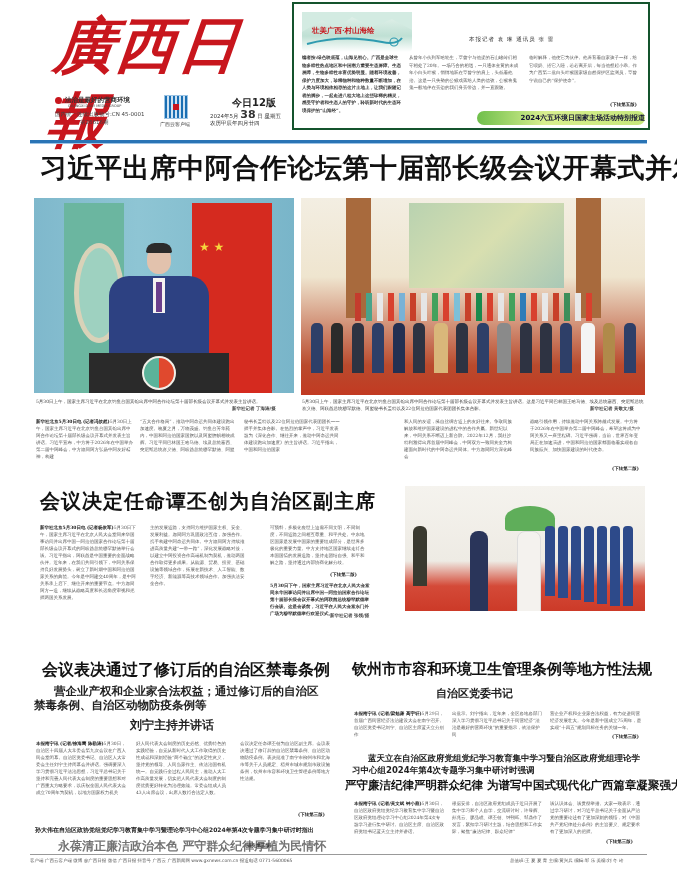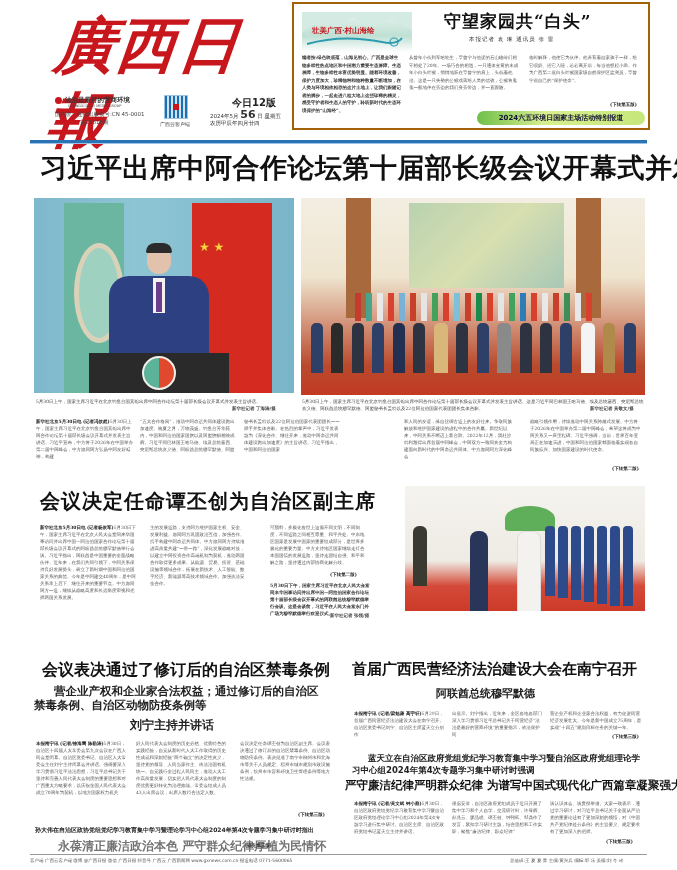--- a/index.html
+++ b/index.html
@@ -11,27 +11,27 @@
   .tiny { font-size:5.5px; color:#444; font-family:"DejaVu Sans", sans-serif; }
   .qr { left:164px; top:95px; width:22px; height:22px; background:
        repeating-linear-gradient(90deg,#1a6fb3 0 2px,#cfe3f3 2px 4px),
        #1a6fb3; border:1px solid #9cc4e4; }
   .qr-center { position:absolute; left:8px; top:8px; width:6px; height:6px; background:#c8161d; }
   .edition { left:232px; top:96px; font-size:10px; font-weight:bold; font-family:"DejaVu Sans", sans-serif; }
   .date-line { left:210px; top:108px; font-size:5.5px; font-family:"DejaVu Sans", sans-serif; color:#333; }
   .date-day { font-size:11px; font-weight:bold; }
   .lunar { left:210px; top:120px; font-size:5.5px; font-family:"DejaVu Sans", sans-serif; color:#333; }
 
-  .featured-box { left:292px; top:2px; width:358px; height:128px; border:2px solid #a16207; box-sizing:border-box; background:#fff; }
+  .featured-box { left:292px; top:2px; width:358px; height:128px; border:2px solid #14532d; box-sizing:border-box; background:#fff; }
   .feat-banner { left:8px; top:8px; width:110px; height:40px; background:linear-gradient(180deg,#e8f4ee 0%,#bfe0d4 60%,#fff 100%); border-radius:4px; }
   .feat-banner-text { position:absolute; left:10px; top:14px; font-size:7.5px; color:#c8161d; font-weight:bold; }
   .feat-title { left:150px; top:6px; font-size:17px; font-weight:bold; letter-spacing:1px; color:#111; }
   .feat-byline { left:175px; top:32px; font-size:5.5px; font-family:"DejaVu Sans", sans-serif; color:#333; letter-spacing:1px; }
   .feat-col { font-size:4.5px; line-height:7.5px; color:#555; overflow:hidden; }
-  .feat-special { left:183px; top:107px; width:168px; height:14px; border-radius:8px; background:linear-gradient(90deg,#6fbf4b,#d8ef8f 40%,#c6e77b); color:#113; font-weight:bold; font-size:7px; font-family:"DejaVu Sans", sans-serif; line-height:14px; text-align:center; }
+  .feat-special { left:183px; top:107px; width:168px; height:14px; border-radius:8px; background:linear-gradient(90deg,#6fbf4b,#d8ef8f 40%,#c6e77b); color:#113; font-weight:bold; font-size:7px; font-family:"DejaVu Sans", sans-serif; line-height:14px; text-align:right; }
 
   .rule { left:30px; top:140px; width:617px; height:3px; background:#2a74b5; border-bottom:1px solid #9cc3e6; }
 
   .headline { font-family:"DejaVu Sans", sans-serif; font-weight:bold; color:#111; white-space:nowrap; }
   .h-main { left:40px; top:150px; font-size:27px; letter-spacing:0.5px; }
   .photo { overflow:hidden; }
   .caption { font-size:4.5px; line-height:7px; color:#444; }
   .body-col { font-size:4.5px; line-height:7px; color:#555; overflow:hidden; }
   .body-col b { color:#222; }
   .cont { font-size:5px; font-weight:bold; color:#222; }
@@ -61,35 +61,34 @@
 <div class="abs tiny" style="left:68px;top:104px;font-size:3.5px;">GUANGXI DAILY MEDIA GROUP</div>
 <div class="abs tiny" style="left:55px;top:111px;">国内统一连续出版物号:CN 45-0001</div>
 <div class="abs tiny" style="left:80px;top:119px;">第26616期</div>
 <div class="abs qr">
     <span class="qr-center"></span>
   </div>
 <div class="abs tiny" style="left:160px;top:121px;font-size:5px;">广西云客户端</div>
 <div class="abs edition">今日12版</div>
 <div class="abs date-line">
   <span>2024年5月</span>
-  <span class="date-day">56</span>
+  <span class="date-day">38</span>
   <span>日  星期五</span>
 </div>
 <div class="abs lunar">农历甲辰年四月廿四</div>
 
 <div class="abs featured-box">
   <div class="abs feat-banner">
     <svg width="110" height="40" style="position:absolute;left:0;top:0;">
       <path d="M0 20 L20 8 L35 16 L50 5 L70 15 L90 7 L110 18 L110 0 L0 0 Z" fill="#d3ebe2"></path>
       <path d="M5 32 Q40 22 80 30 Q95 33 100 26" stroke="#2f9bb0" stroke-width="2" fill="none"></path>
       <circle cx="92" cy="30" r="4" stroke="#2f9bb0" stroke-width="1.2" fill="none"></circle>
     </svg>
     <span class="feat-banner-text">壮美广西·村山海绘</span>
   </div>
-  <div class="abs feat-title">守望家园共“白头”</div>
   <div class="abs feat-byline">本报记者 袁 琳    通讯员 张 雷</div>
   <div class="abs feat-col" style="left:8px;top:50px;width:100px;height:74px;color:#333;font-weight:bold;">
     <b>编者按:</b><span>绿色映底蕴，山海见初心。广西是全球生物多样性热点地区和中国南方重要生态屏障。生态屏障，生物多样性丰富优势明显。随着环境改善，保护力度加大，珍稀物种和物种数量不断增加，在人类与环境相依相存的这片土地上，让我们跟随记者的脚步，一起走进八桂大地上这些珍稀的精灵，感受守护者和生态人的守护，聆听新时代的生态环境保护的“山海经”。</span>
   </div>
   <div class="abs feat-col" style="left:115px;top:50px;width:112px;height:74px;">从曾年小伙到军哈轮生，覃曾宁与他捉的石山峻岭们相守相处了20年。一场巧合的相遇，一只通体金黄的未成年小白头叶猴，悄悄地跃在覃曾宁的肩上，头低着他抬。这是一只失勢的公猴戏落给人类的信號，公猴将鬼鬼一般地伴在旁边的我们身旁带边，并一直跟随。</div>
   <div class="abs feat-col" style="left:235px;top:50px;width:112px;height:48px;">临时解释，他使它为伙伴。他养育着自家孩子一样，给它喂奶、搭它入睡，若若离开后，每当他想起小乖。作为广西第二批白头叶猴国家级自然保护区监测员，覃曾宁说自己的“保护使命”。</div>
   <div class="abs cont" style="left:316px;top:98px;font-size:4.5px;">(下转第五版)</div>
   <div class="abs feat-special">2024六五环境日国家主场活动特别报道</div>
 </div>
 
@@ -196,22 +195,22 @@
 </div>
 
 <div class="abs headline h-third">会议表决通过了修订后的自治区禁毒条例</div>
 <div class="abs sub-third">营企业产权和企业家合法权益；通过修订后的自治区禁毒条例、自治区动物防疫条例等</div>
 <div class="abs sub-third-2">刘宁主持并讲话</div>
 <div class="abs body-col" style="left:36px;top:740px;width:92px;height:80px;"><b>本报南宁讯 (记者/徐海鹰 陈勒涛)</b><span>5月30日，自治区十四届人大常委会第九次会议在广西人民会堂闭幕。自治区党委书记、自治区人大常委会主任刘宁主持闭幕会并讲话。强调要深入学习贯彻习近平法治思想，习近平总书记关于坚持和完善人民代表大会制度的重要思想和对广西重大方略要求，以庆祝全国人民代表大会成立70周年为契机，以地方国家权力机关</span></div>
 <div class="abs body-col" style="left:136px;top:740px;width:92px;height:80px;">好人民代表大会制度的历史必然、优势特色的实践经验，自觉从新时代人大工作取得的历史性成就和深刻经验“两个确立”的决定性意义，坚持党的领导、人民当家作主、依法治国有机统一。自觉践行全过程人民民主，推动人大工作高质量发展，切实把人民代表大会制度的制度优势更好转化为治理效能。常委会组成人员43人出席会议，出席人数符合法定人数。</div>
 <div class="abs body-col" style="left:240px;top:740px;width:90px;height:70px;">会议决定任命谭丕创为自治区副主席。会议表决通过了修订后的自治区禁毒条例、自治区动物防疫条例。表决批准了南宁市柳州市和北海市等关于人员规定、梧州市城市规划市政设施条例，钦州市市容和环境卫生管理条例等地方性法规。</div>
 <div class="abs cont" style="left:298px;top:812px;font-size:4.5px;">(下转第三版)</div>
 
-<div class="abs headline h-fourth">首届广西民营经济法治建设大会在南宁召开</div>
-<div class="abs sub-fourth">阿联酋总统穆罕默德</div>
+<div class="abs headline h-fourth">钦州市市容和环境卫生管理条例等地方性法规</div>
+<div class="abs sub-fourth">自治区党委书记</div>
 <div class="abs body-col" style="left:354px;top:710px;width:90px;height:30px;"><b>本报南宁讯 (记者/梁勉谦 高宇轩)</b><span>5月29日，首届广西民营经济法治建设大会在南宁召开。自治区党委书记刘宁、自治区主席蓝天立分别作</span></div>
 <div class="abs body-col" style="left:452px;top:710px;width:90px;height:30px;">出批示。刘宁指出，近年来，全区各地各部门深入学习贯彻习近平总书记关于民营经济“法治是最好的营商环境”的重要指示，依法保护民</div>
 <div class="abs body-col" style="left:550px;top:710px;width:92px;height:24px;">营企业产权和企业家合法权益，有力促进民营经济发展壮大。今年是新中国成立75周年，是实现“十四五”规划目标任务的关键一年。</div>
 <div class="abs cont" style="left:612px;top:734px;font-size:4.5px;">(下转第三版)</div>
 
 <div class="abs deck-fifth">蓝天立在自治区政府党组党纪学习教育集中学习暨自治区政府党组理论学习中心组2024年第4次专题学习集中研讨时强调</div>
 <div class="abs h-fifth">严守廉洁纪律严明群众纪律  为谱写中国式现代化广西篇章凝聚强大力量</div>
 <div class="abs body-col" style="left:354px;top:800px;width:90px;height:44px;"><b>本报南宁讯 (记者/黄文斌 钟小燕)</b><span>5月30日，自治区政府党组党纪学习教育集中学习暨自治区政府党组理论学习中心组2024年第4次专题学习进行集中研讨。自治区主席、自治区政府党组书记蓝天立主持并讲话。</span></div>
 <div class="abs body-col" style="left:452px;top:800px;width:90px;height:44px;">根据安排，自治区政府党组成员于近日开展了集中学习和个人自学，交流研讨时，许显辉、彭兆云、廖品琥、谭丕创、钟朝晖、邹鼎作了发言，紧扣学习研讨主题，结合思想和工作实际，聚焦“廉洁纪律、群众纪律”</div>
 <div class="abs body-col" style="left:550px;top:800px;width:92px;height:38px;">谈认识体会、谈贯彻举措。大家一致表示，通过学习研讨，对习近平总书记关于全面从严治党的重要论述有了更加深刻的领悟，对《中国共产党纪律处分条例》的主旨要义、规定要求有了更加深入的把握。</div>

